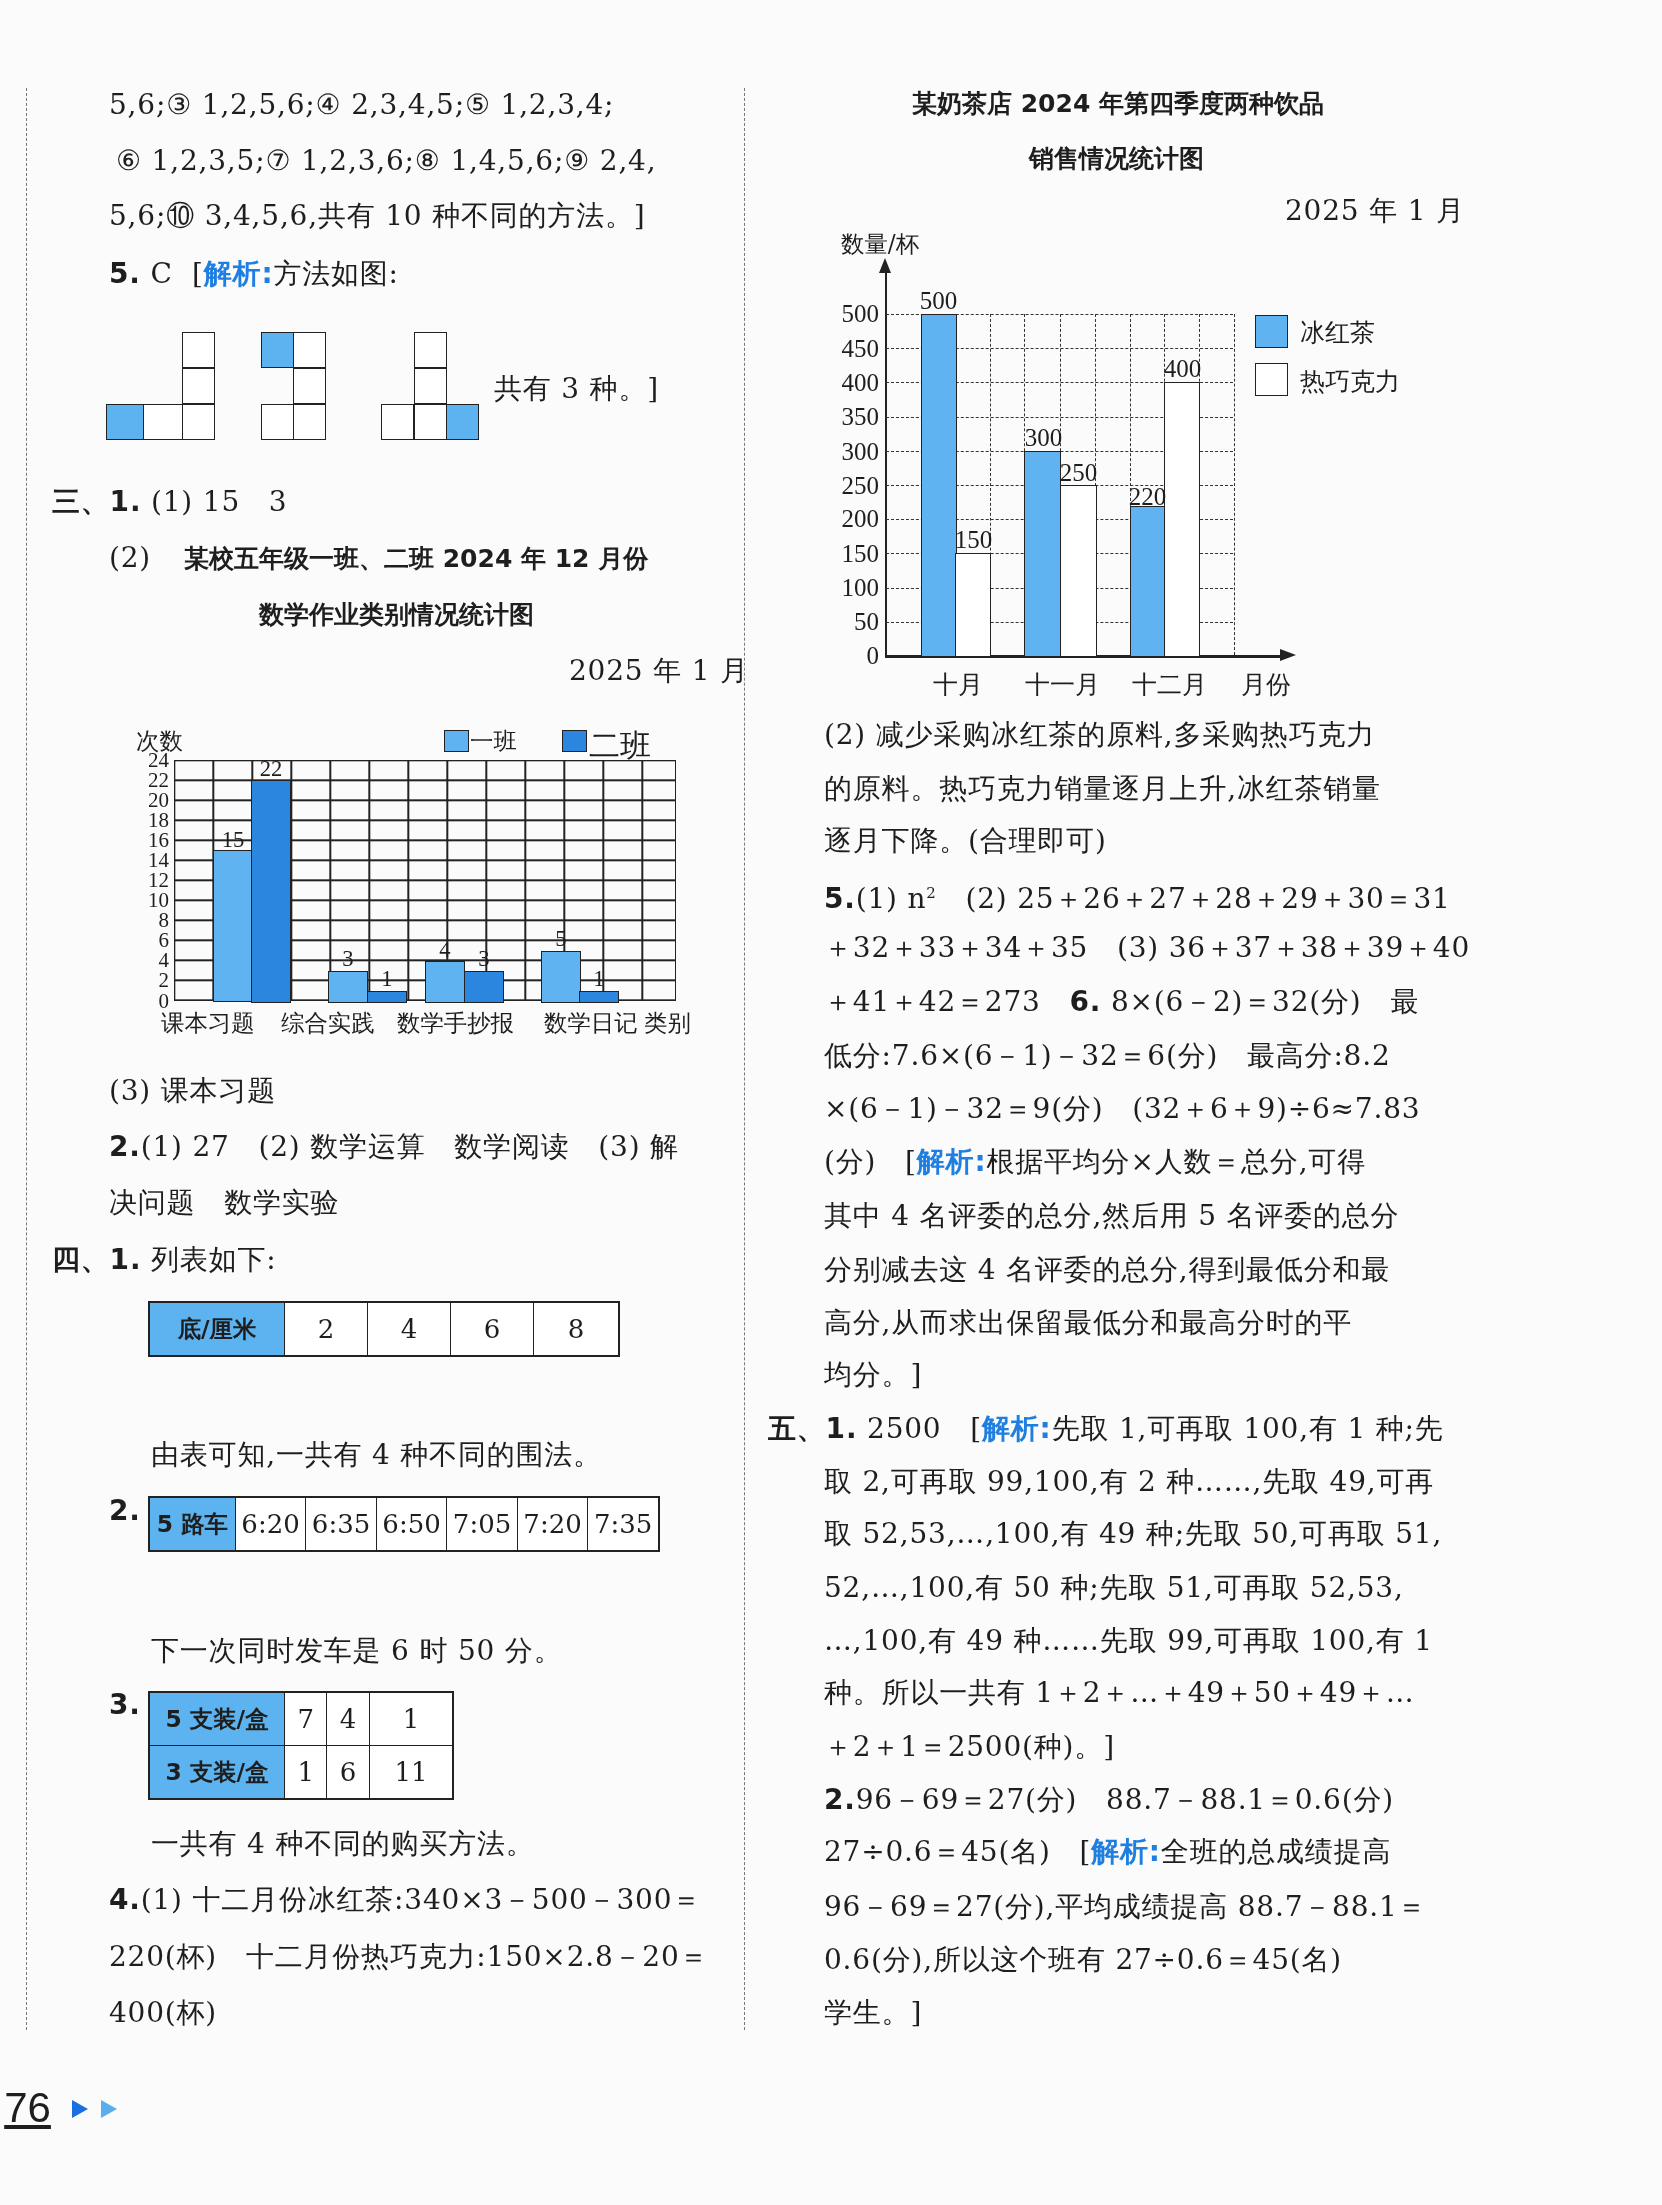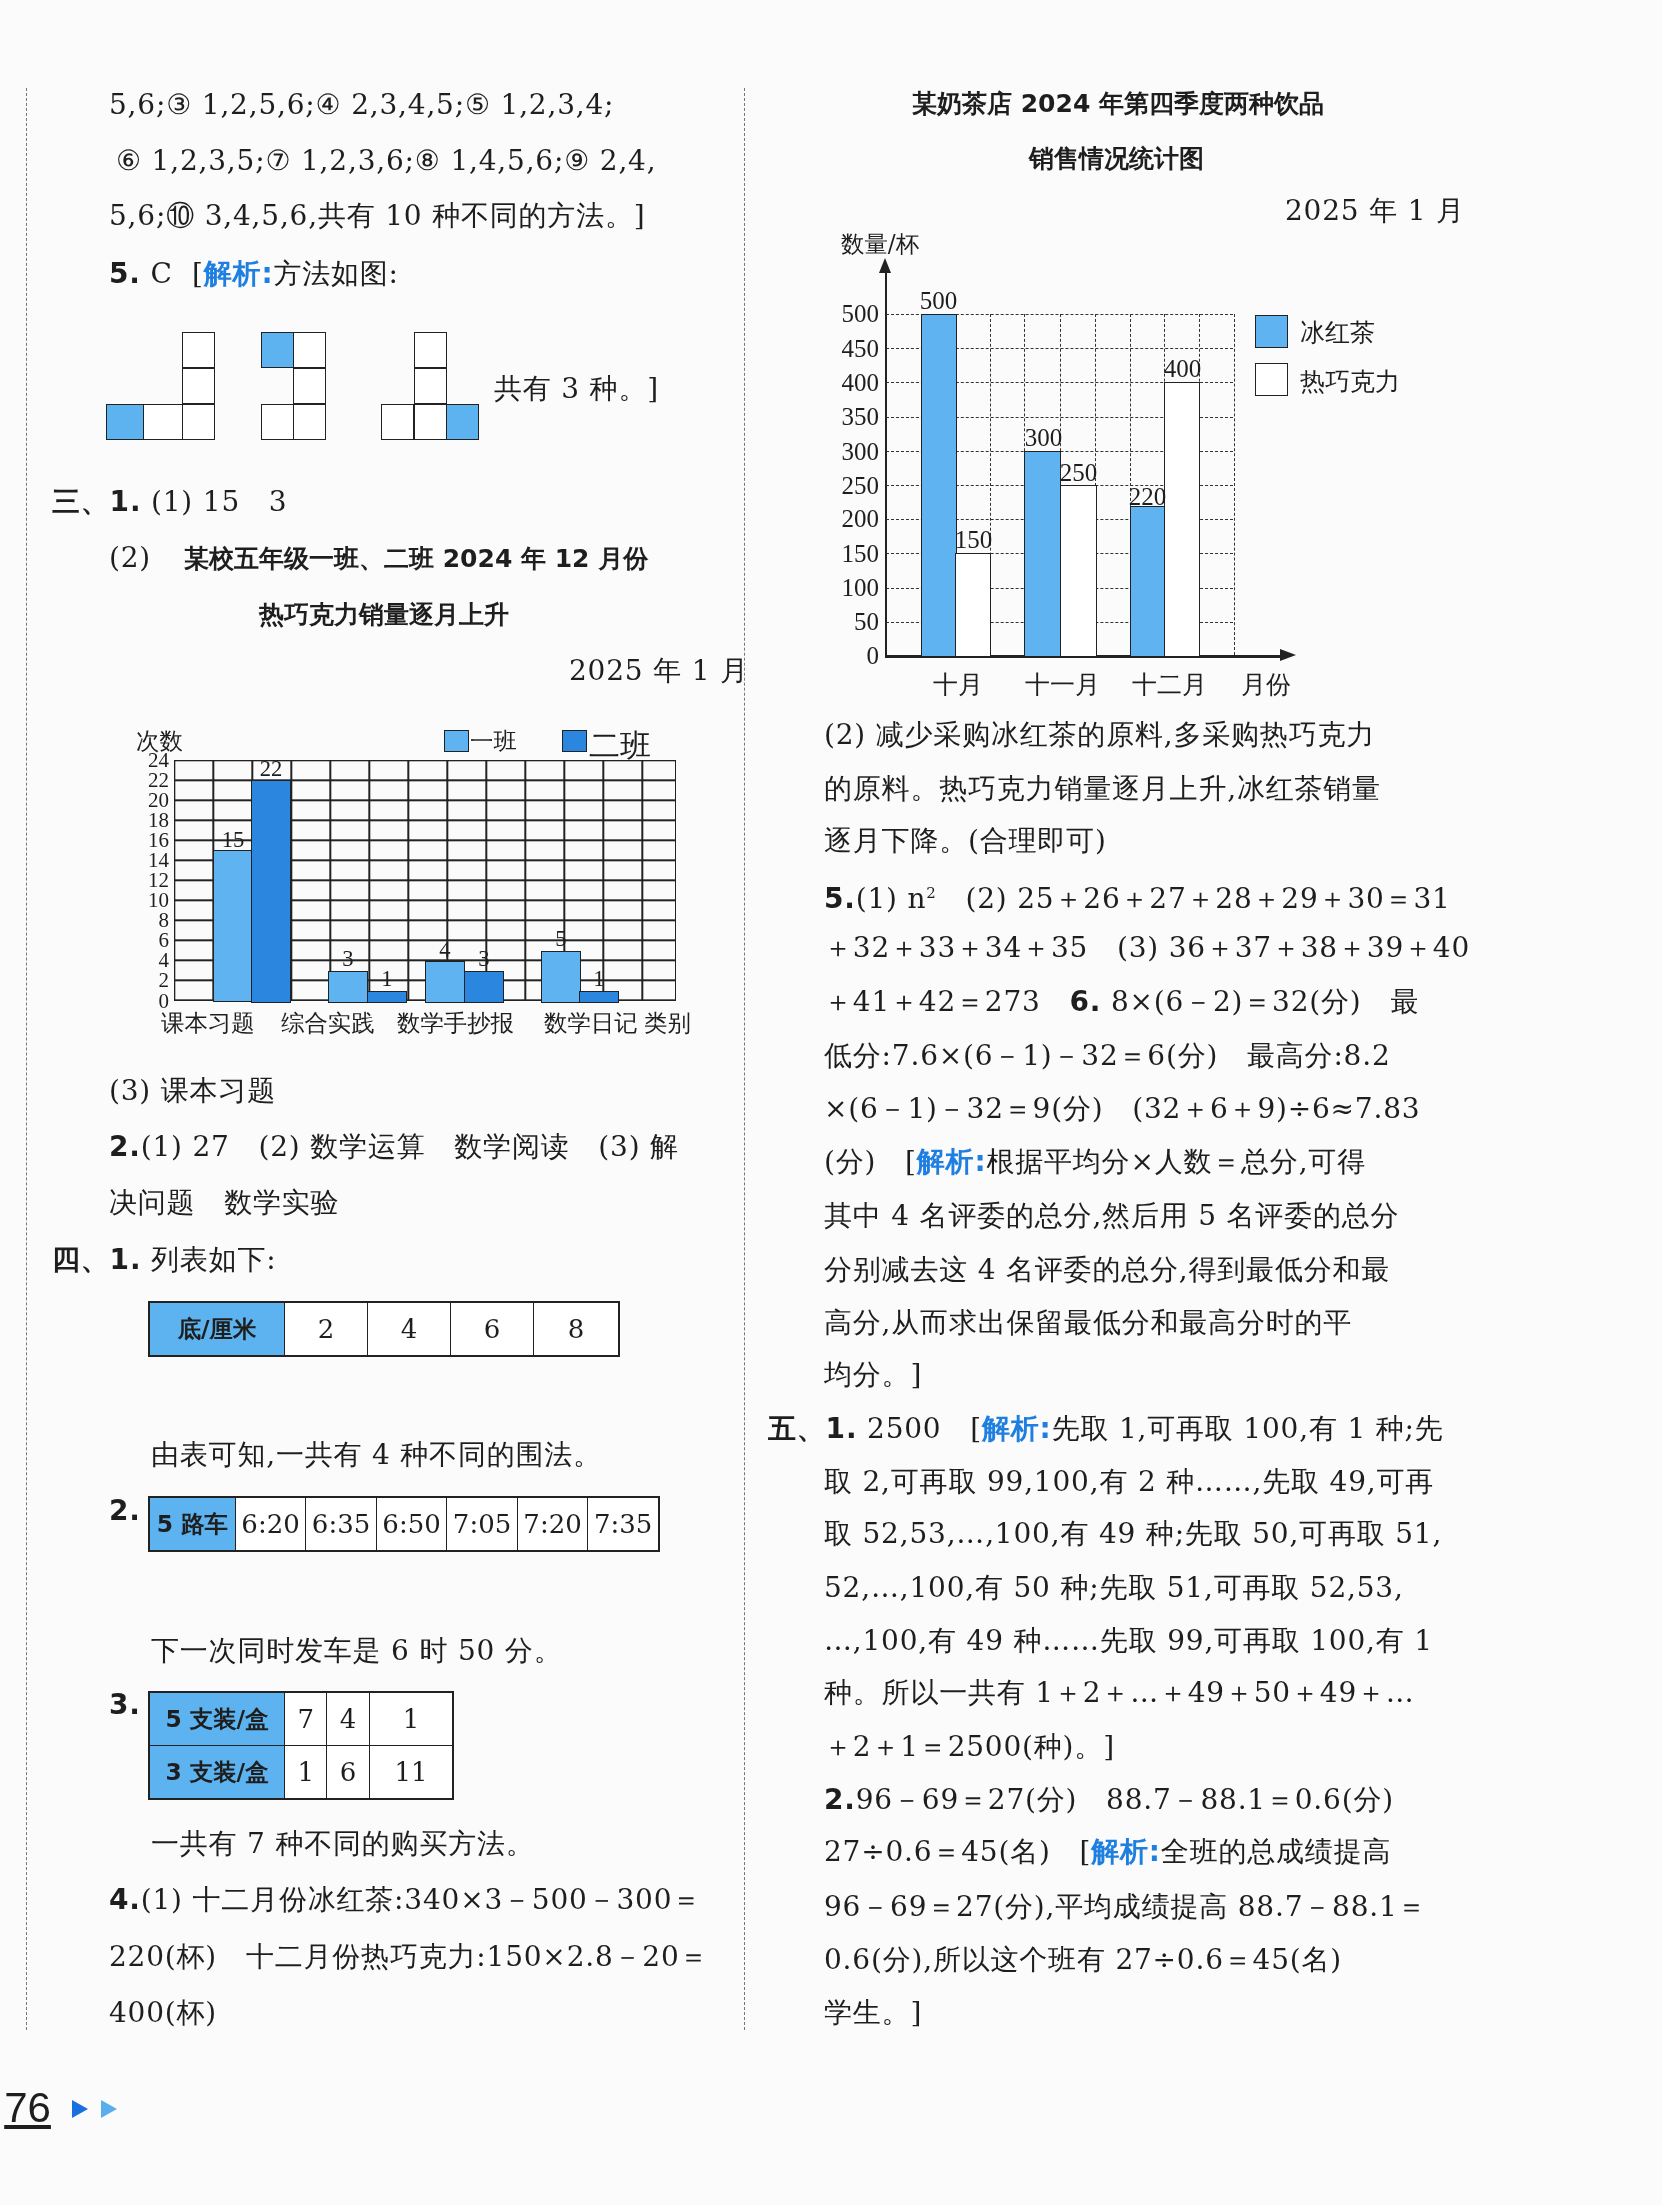--- a/index.html
+++ b/index.html
@@ -70,21 +70,21 @@
 </div>
 <div class="line" style="left:494px; top:372px;">共有 3 种。]</div>
 
 <div class="line" style="left:52px; top:485px;">
   <span class="b">三、1.</span>
   <span>(1) 15　3</span>
 </div>
 
 <div class="line" style="left:109px; top:541px;">(2)</div>
 <div class="title" style="left:184px; top:542px;">某校五年级一班、二班 2024 年 12 月份</div>
-<div class="title" style="left:259px; top:598px;">热巧克力销量逐月上升</div>
+<div class="title" style="left:259px; top:598px;">数学作业类别情况统计图</div>
 <div class="line" style="left:569px; top:654px;">2025 年 1 月</div>
 
 <div>
   <div class="abs" style="left:136px; top:725px; font-size:23.4px;">次数</div>
   <div class="abs" style="left:444px; top:730px; width:23.4px; height:20px; border:1.7px solid #222; background:#5eb3f0;"></div>
   <div class="abs" style="left:470px; top:725px; font-size:23.4px;">一班</div>
   <div class="abs" style="left:562px; top:730px; width:23.4px; height:20px; border:1.7px solid #222; background:#2b86e0;"></div>
   <div class="abs" style="left:589px; top:725px; font-size:31px;">二班</div>
 
   <div class="grid1"></div>
@@ -180,21 +180,21 @@
     <td>1</td>
   </tr>
   <tr>
     <td class="h">3 支装/盒</td>
     <td>1</td>
     <td>6</td>
     <td>11</td>
   </tr>
 </tbody>
   </table>
-<div class="line" style="left:151px; top:1827px;">一共有 7 种不同的购买方法。</div>
+<div class="line" style="left:151px; top:1827px;">一共有 4 种不同的购买方法。</div>
 
 <div class="line" style="left:109px; top:1883px;">
   <span class="b">4.</span><span>(1) 十二月份冰红茶:340×3－500－300＝</span>
 </div>
 <div class="line" style="left:109px; top:1940px;">220(杯)　十二月份热巧克力:150×2.8－20＝</div>
 <div class="line" style="left:109px; top:1996px;">400(杯)</div>
 
 <div class="title" style="left:912px; top:87px;">某奶茶店 2024 年第四季度两种饮品</div>
 <div class="title" style="left:1029px; top:142px;">销售情况统计图</div>
 <div class="line" style="left:1285px; top:194px;">2025 年 1 月</div>

